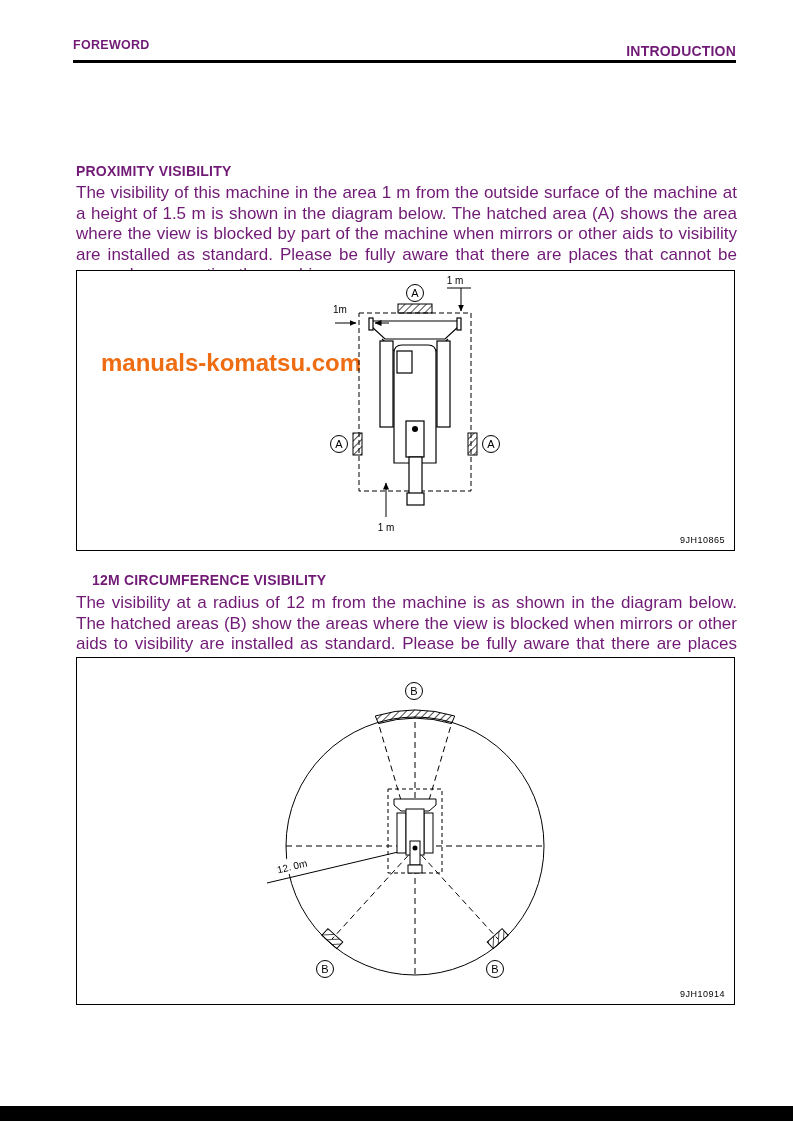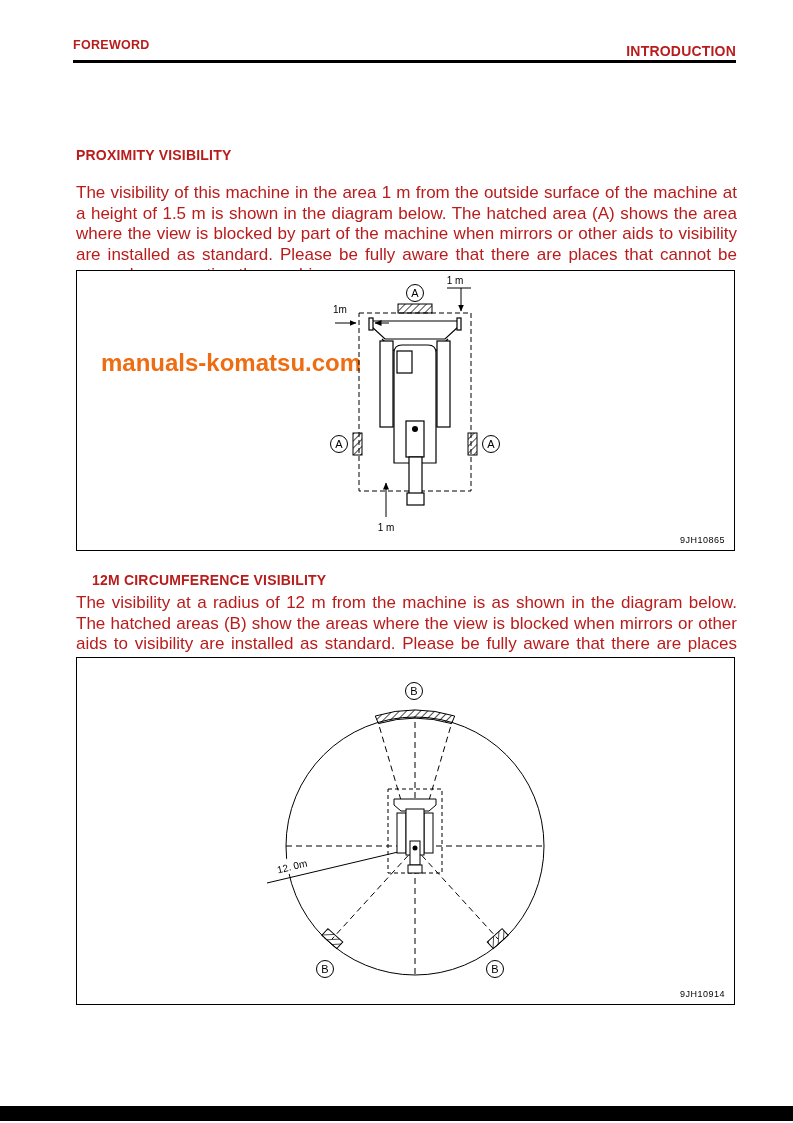--- a/index.html
+++ b/index.html
@@ -2,31 +2,31 @@
 <html><head>
 <meta charset="utf-8">
 <style>
   * { margin:0; padding:0; box-sizing:border-box; }
   html,body { background:#ffffff; }
   .page {
     position:relative;
     width:793px; height:1123px;
     background:#ffffff;
     font-family:"Liberation Sans", sans-serif;
-    color:#b91c1c;
+    color:#701a75;
     overflow:hidden;
   }
   .abs { position:absolute; }
   .hdr-left { left:73px; top:38px; font-size:12.5px; font-weight:bold; letter-spacing:.3px; }
   .hdr-right { right:57px; top:43px; font-size:14px; font-weight:bold; letter-spacing:.2px;margin-left:13px; }
   .hdr-rule { left:73px; top:60px; width:663px; height:3px; background:#000; }
   .doc-title { left:76px; top:98px; font-size:17px; font-weight:bold; letter-spacing:.2px; }
   .intro { left:76px; top:128px; width:661px; font-size:13px; }
   .sec-head { left:76px; font-size:14px; font-weight:bold; letter-spacing:.2px; }
-  .sec-head.prox { top:147px; }
+  .sec-head.prox { top:163px; }
   .sec-head.circ12 { top:572px;margin-left:16px; }
   .body-par { left:76px; width:661px; font-size:17px; line-height:20.5px; text-align:justify; }
   .body-par.prox { top:183px; }
   .body-par.circ12 { top:593px; }
   .fig-box { left:76px; width:659px; border:1px solid #000; background:#fff; }
   .fig-box.one { top:270px; height:281px; }
   .fig-box.two { top:657px; height:348px; }
   .page-num { right:57px; top:1106px; font-size:11.5px; }
   .bottom-bar { left:0; top:1106px; width:793px; height:15px; background:#000; }
   svg text { font-family:"Liberation Sans", sans-serif; }

